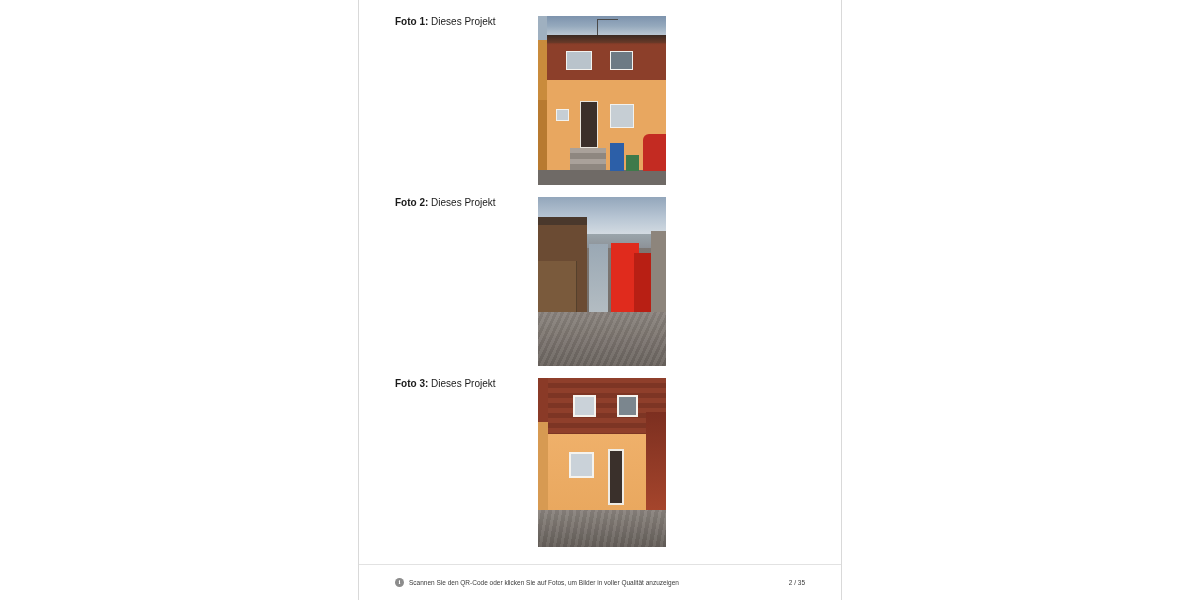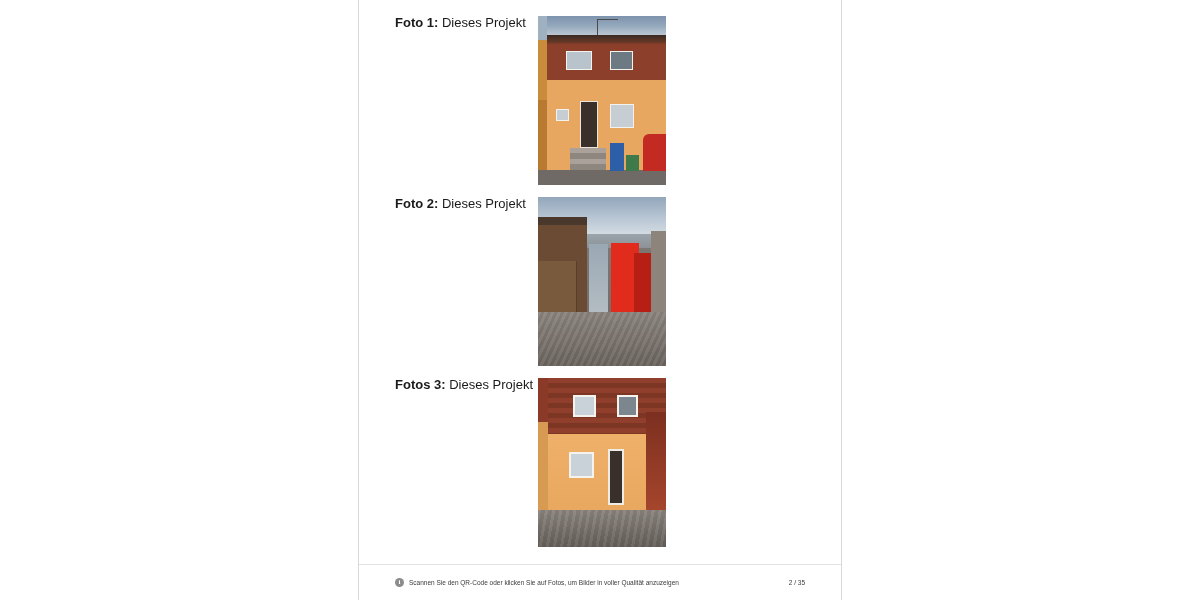--- a/index.html
+++ b/index.html
@@ -23,21 +23,21 @@
     position: relative;
     width: 484px;
     height: 600px;
     background: #ffffff;
     border-left: 1px solid #d9d9d9;
     border-right: 1px solid #d9d9d9;
     box-sizing: border-box;
   }
   .photo-caption {
     position: absolute;
-    font-size: 13px;
+    font-size: 10px;
     color: #1a1a1a;
     line-height: 1.1;
     white-space: nowrap;
   }
   .photo-caption .lbl {
     font-weight: bold;
   }
   .photo-frame {
     position: absolute;
     overflow: hidden;
@@ -266,21 +266,21 @@
       <div class="shed"></div>
       <div class="shed2"></div>
       <div class="gap"></div>
       <div class="wall-right"></div>
       <div class="redbox"></div>
       <div class="redbox2"></div>
       <div class="pavement"></div>
     </div>
 
     <div class="photo-caption" style="left:36px; top:378px;">
-      <span class="lbl">Fotos 3:</span>
+      <span class="lbl">Foto 3:</span>
       <span>Dieses Projekt</span>
     </div>
     <div class="photo-frame ph3" style="left:179px; top:378px; width:128px; height:169px;">
       <div class="wood"></div>
       <div class="leftwall"></div>
       <div class="rightwall"></div>
       <div class="win w1"></div>
       <div class="win w2"></div>
       <div class="win w3"></div>
       <div class="door"></div>

